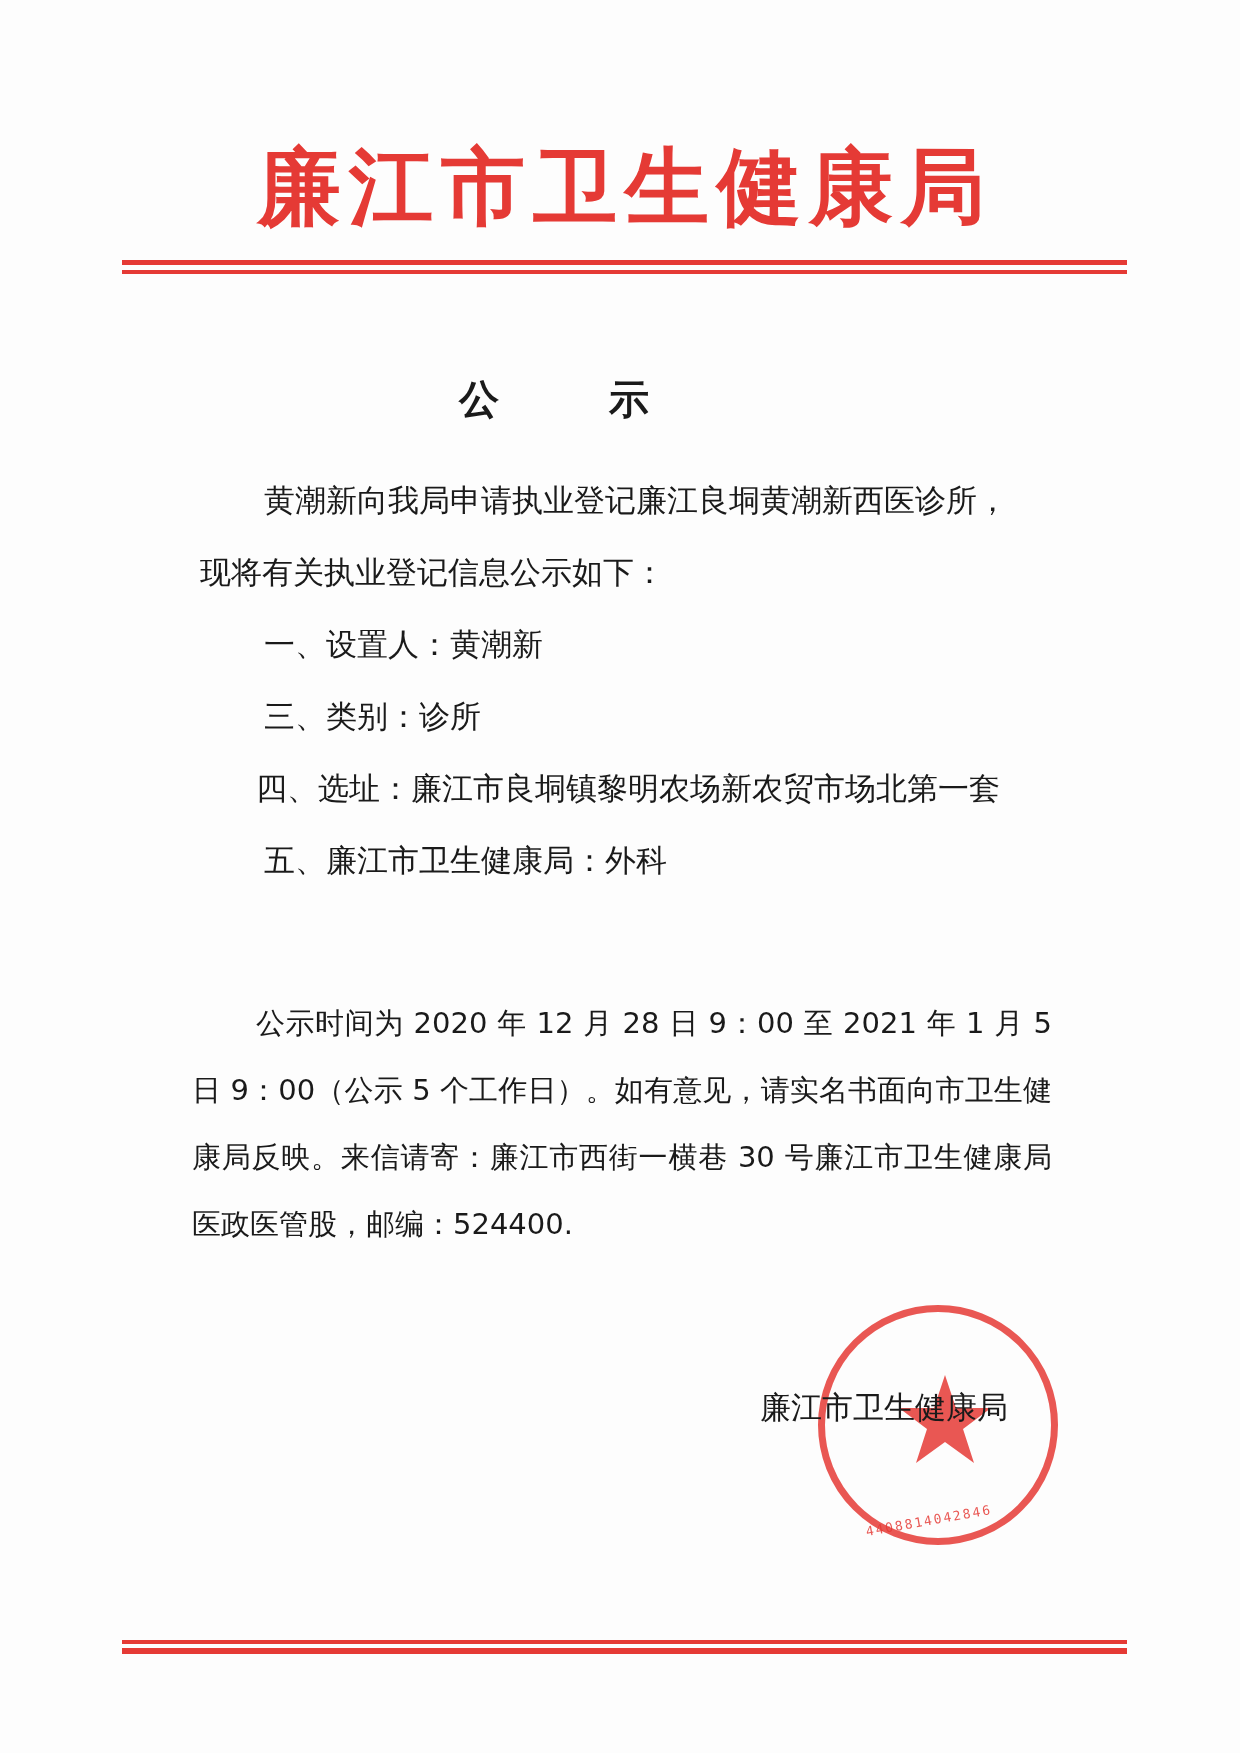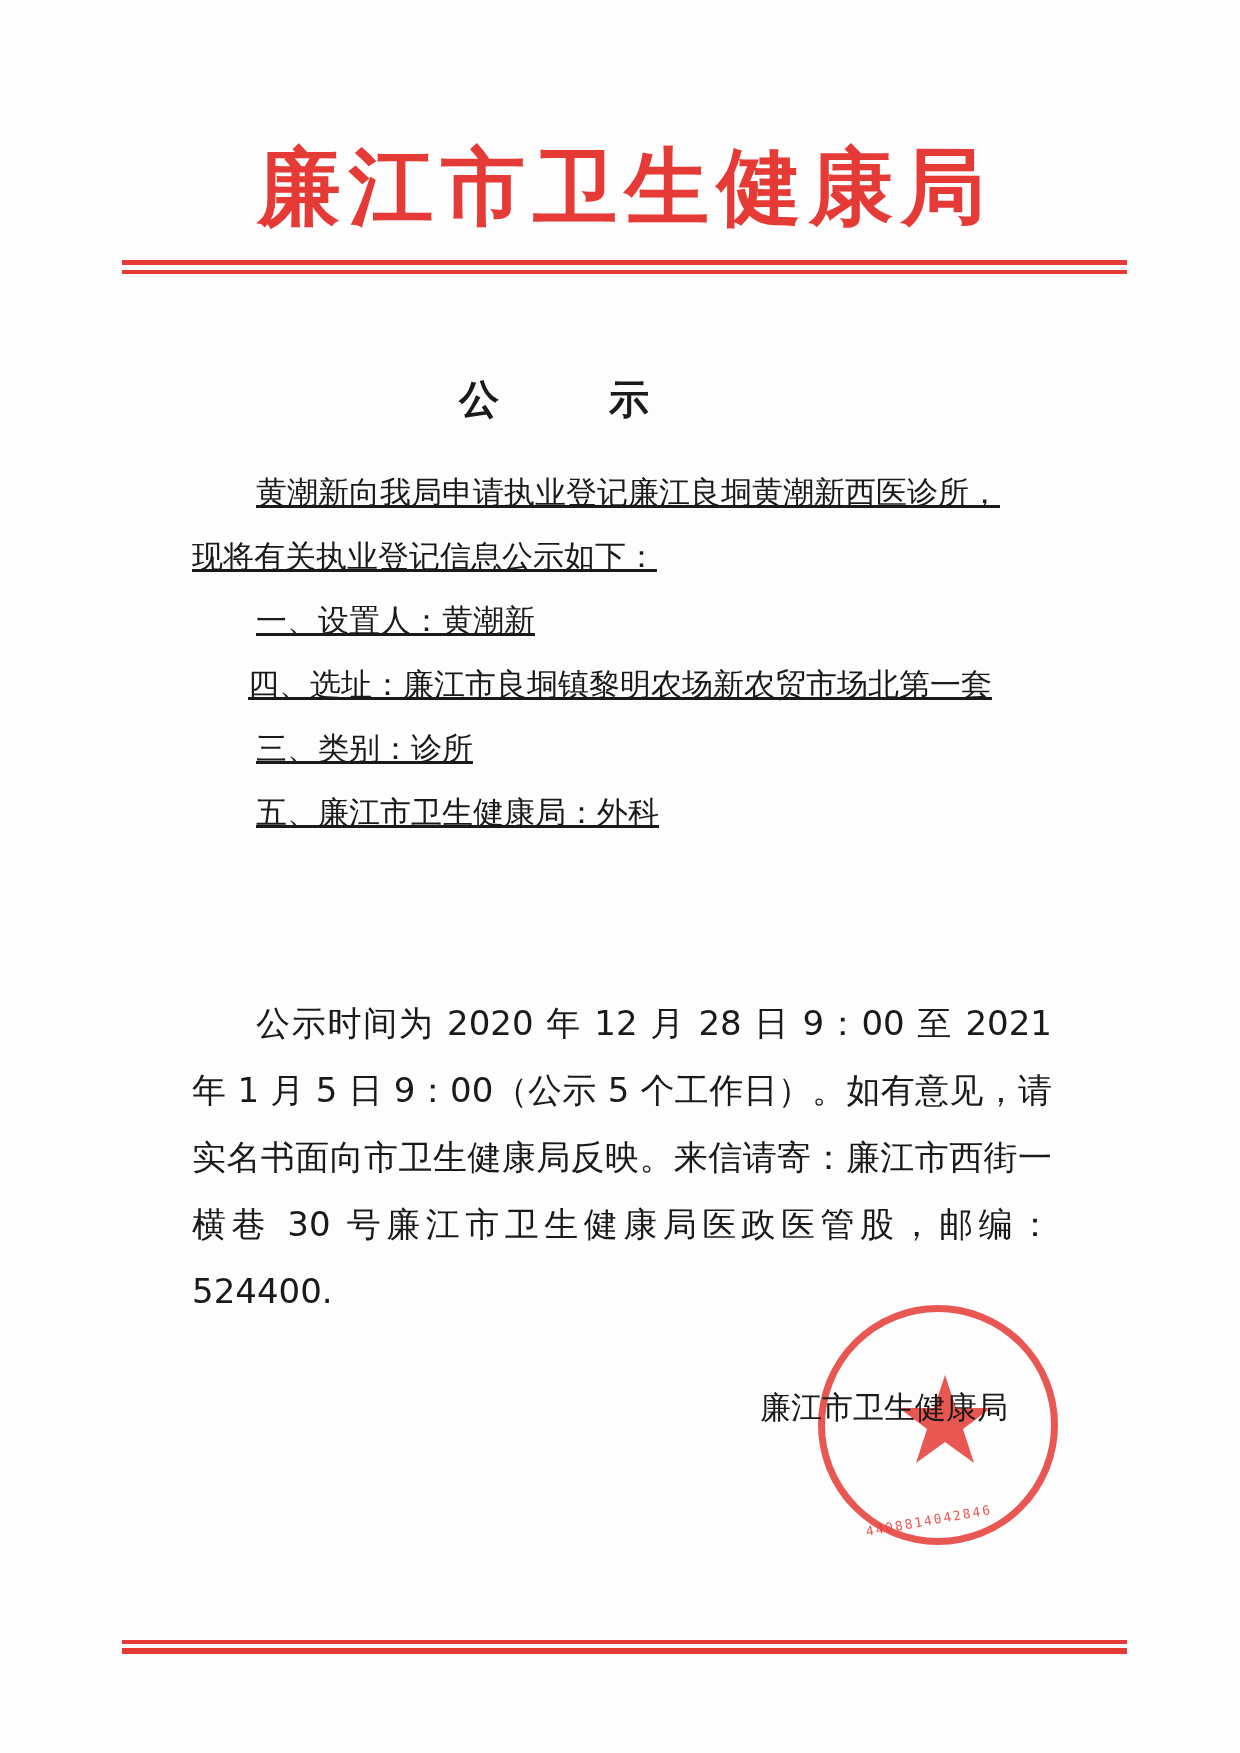--- a/index.html
+++ b/index.html
@@ -9,24 +9,24 @@
          font-family:"DejaVu Serif",serif; font-weight:bold; font-size:84px; letter-spacing:8px;
          color:#e53a35; line-height:1; }
   .rule { position:absolute; left:122px; width:1005px; background:#e53a35; }
   .rule.top1 { top:260px; height:5px; }
   .rule.top2 { top:270px; height:4px; }
   .rule.bot1 { top:1640px; height:4px; }
   .rule.bot2 { top:1648px; height:6px; }
   .doc-title { position:absolute; left:0; width:1108px; top:372px; text-align:center;
          font-size:40px; font-weight:bold; letter-spacing:48px; text-indent:48px; }
   .body { position:absolute; left:192px; width:860px; top:460px; font-size:31px; line-height:64px; }
-  .p { margin:0;text-decoration:underline; }
+  .p { margin:8px; }
   .indent { text-indent:64px; }
   .item { padding-left:64px; }
-  .notice { position:absolute; left:192px; width:860px; top:990px; font-size:34px; line-height:67px;
+  .notice { position:absolute; left:192px; width:860px; top:990px; font-size:29px; line-height:67px;
          font-family:"DejaVu Sans","Liberation Sans",sans-serif; text-indent:64px; text-align:justify; }
   .seal { position:absolute; left:818px; top:1305px; width:240px; height:240px; border-radius:50%;
           border:7px solid rgba(229,58,53,0.85); box-sizing:border-box; }
   .seal-star { position:absolute; left:70px; top:58px; width:100px; height:100px; }
   .seal-code { position:absolute; left:40px; bottom:10px; font-size:13px; color:rgba(229,58,53,0.85);
           font-family:"DejaVu Sans Mono",monospace; letter-spacing:2px; transform:rotate(-10deg); }
   .sign { position:absolute; left:760px; top:1375px; font-size:31px; line-height:64px; z-index:2; }
   .sign .date { font-family:"DejaVu Sans","Liberation Sans",sans-serif; margin-left:-8px; }
 </style>
 </head>
@@ -35,22 +35,22 @@
 <div class="header-title">廉江市卫生健康局</div>
 <div class="rule top1"></div>
 <div class="rule top2"></div>
 
 <div class="doc-title">公 示</div>
 
 <div class="body">
   <p class="p indent">黄潮新向我局申请执业登记廉江良垌黄潮新西医诊所，</p>
   <p class="p">现将有关执业登记信息公示如下：</p>
   <p class="p item">一、设置人：黄潮新</p>
+  <p class="p item">三、类别：诊所</p>
   <p class="p item" style="padding-left:56px">四、选址：廉江市良垌镇黎明农场新农贸市场北第一套</p>
-  <p class="p item">三、类别：诊所</p>
   <p class="p item">五、廉江市卫生健康局：外科</p>
 </div>
 
 <div class="notice">公示时间为 2020 年 12 月 28 日 9：00 至 2021 年 1 月 5 日 9：00（公示 5 个工作日）。如有意见，请实名书面向市卫生健康局反映。来信请寄：廉江市西街一横巷 30 号廉江市卫生健康局医政医管股，邮编：524400.</div>
 
 <div class="seal">
   <svg class="seal-star" viewBox="0 0 100 100">
     <polygon points="50,5 61,38 96,38 68,59 79,93 50,72 21,93 32,59 4,38 39,38" fill="rgba(229,58,53,0.85)"></polygon>
   </svg>
   <div class="seal-code">4408814042846</div>

